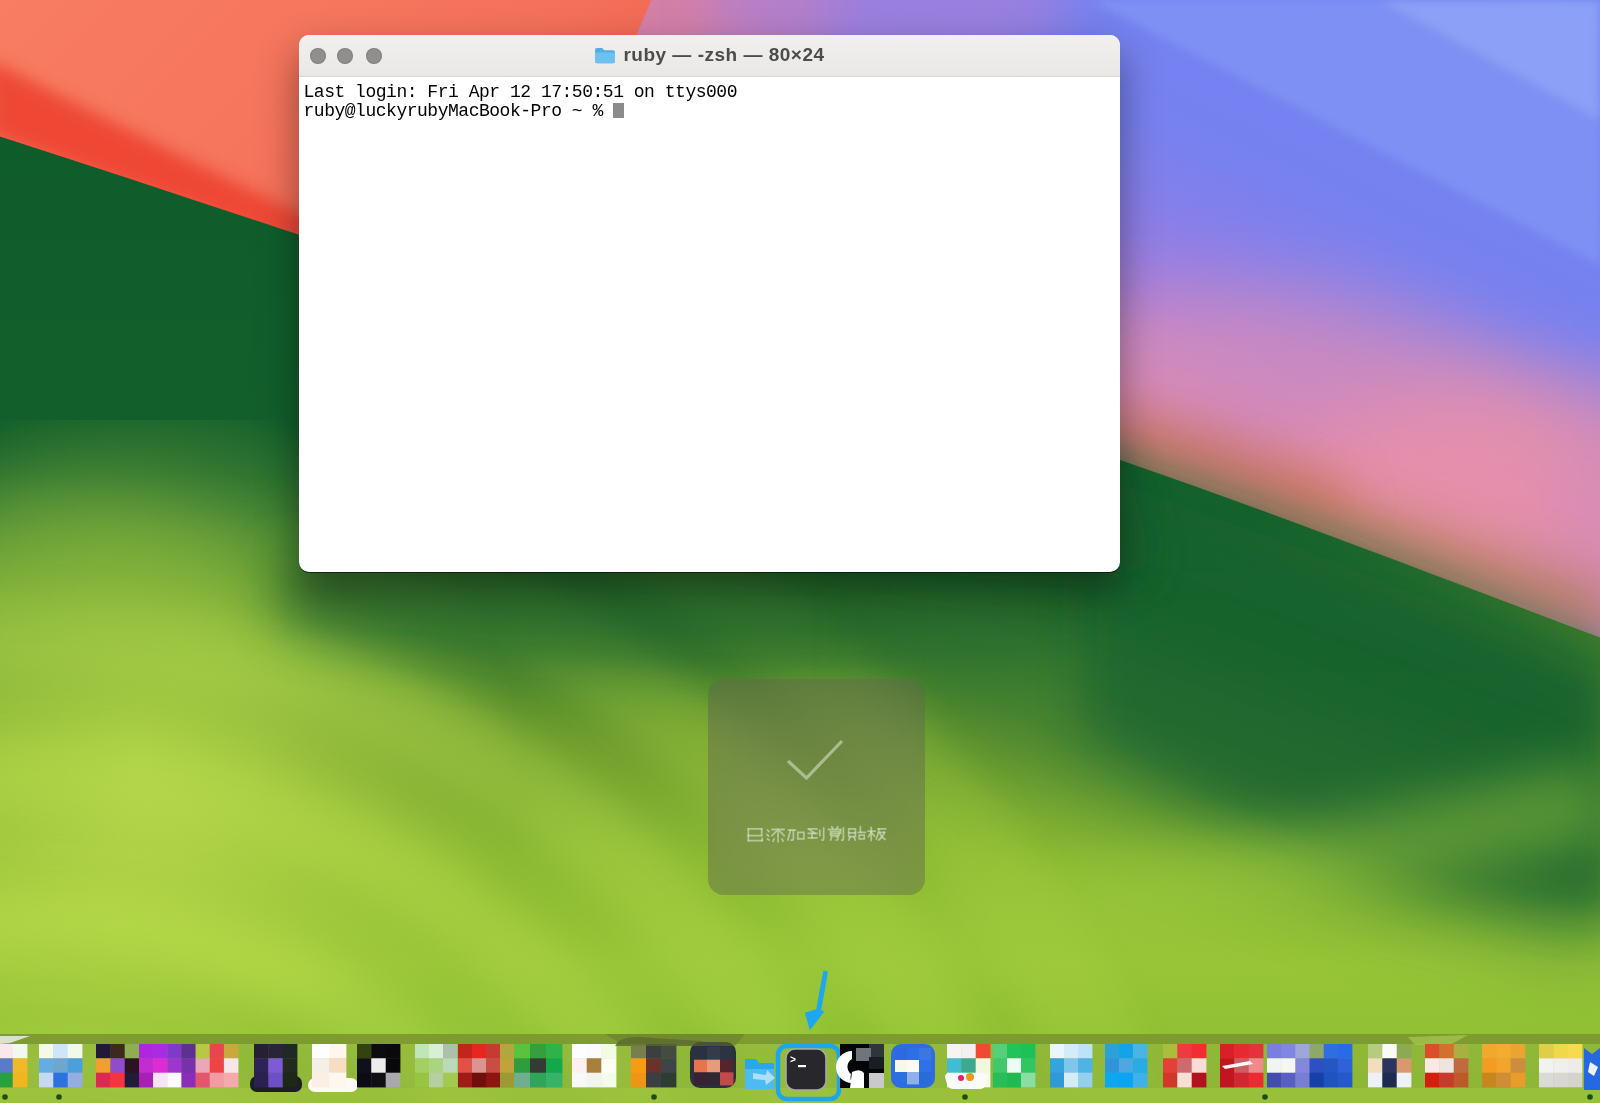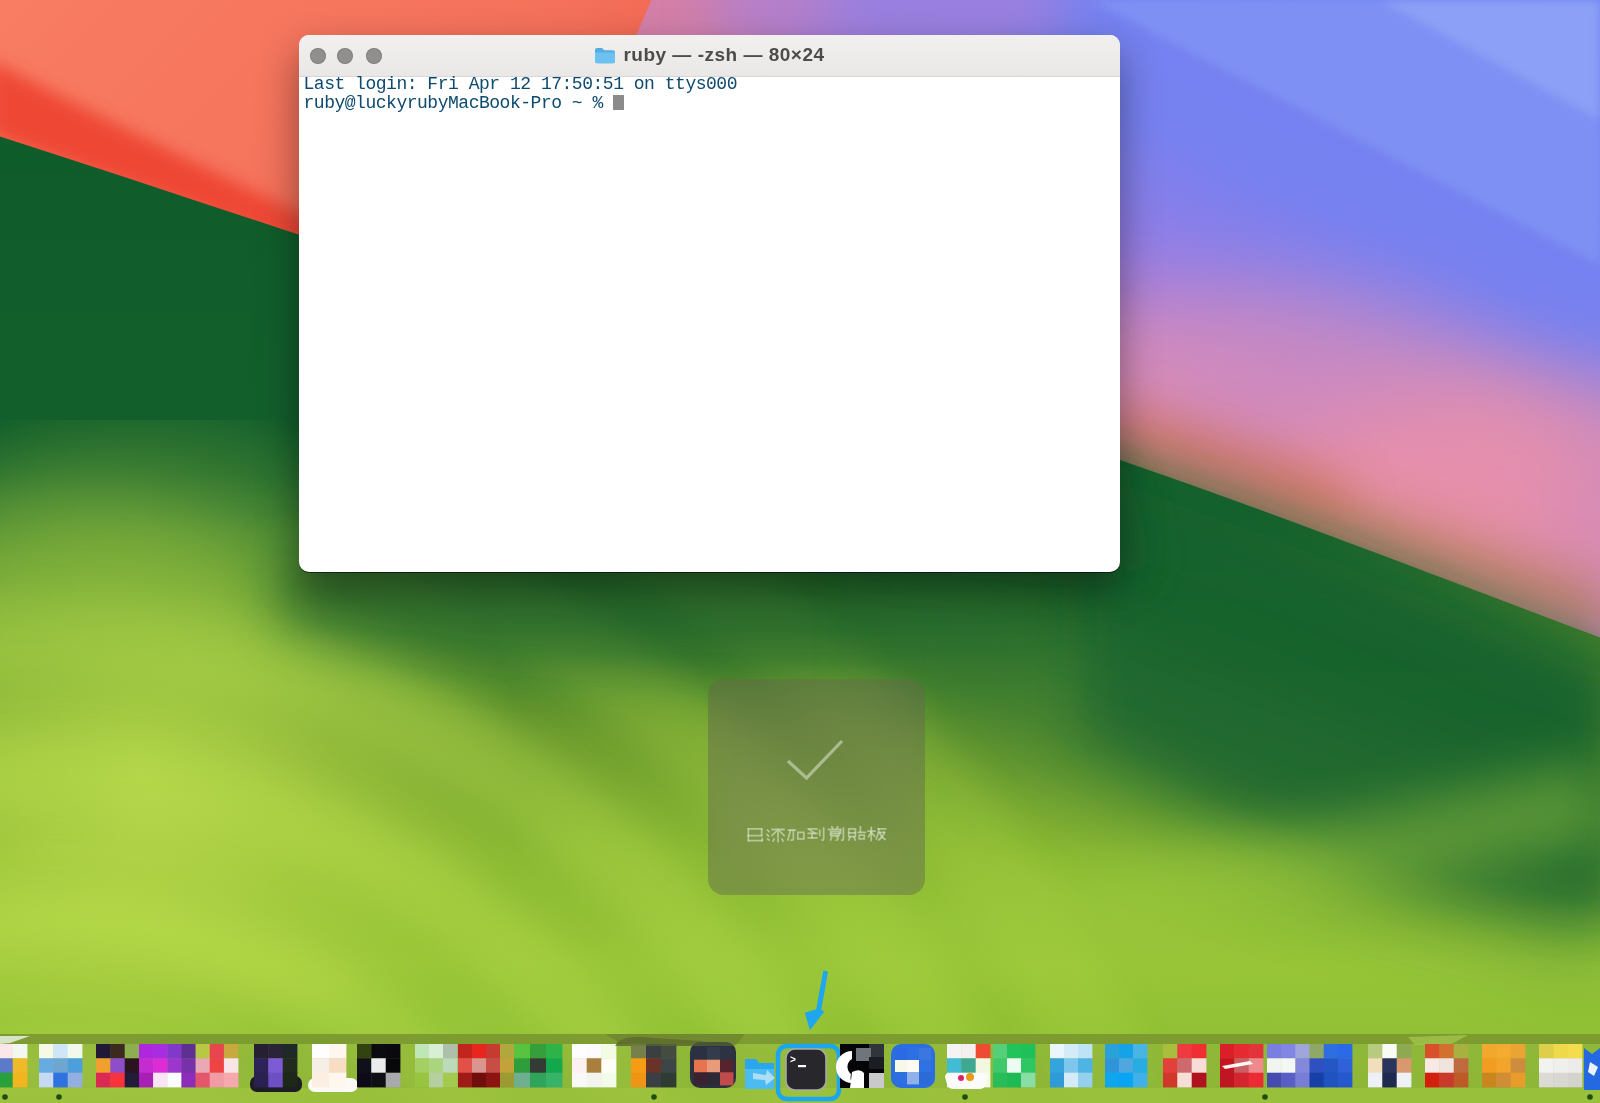--- a/index.html
+++ b/index.html
@@ -5,22 +5,22 @@
   html,body{margin:0;padding:0;width:1600px;height:1103px;overflow:hidden;background:#88b430;}
   #wall{position:absolute;left:0;top:0;width:1600px;height:1103px;}
   #win{position:absolute;left:299px;top:35px;width:821px;height:537px;border-radius:10px;
        background:#ffffff;box-shadow:0 1px 0 rgba(0,0,0,.55), 0 18px 40px rgba(0,0,0,.42);}
   #titlebar{position:absolute;left:0;top:0;right:0;height:41px;background:linear-gradient(#f1f0ee,#e9e8e6);
        border-radius:10px 10px 0 0;border-bottom:1px solid #d8d7d5;}
   .tl{position:absolute;top:13px;width:16px;height:16px;border-radius:50%;
       background:#918f8e;box-shadow:inset 0 0 0 1px rgba(0,0,0,.12);}
   #title{position:absolute;left:0;right:0;top:9px;text-align:center;
       font:bold 19px "Liberation Sans",sans-serif;color:#4c4c4c;letter-spacing:0.5px;}
-  #termtext{position:absolute;left:303.5px;top:75px;font:18px "Liberation Mono",monospace;
-      letter-spacing:-0.48px;color:#0c4a6e;line-height:19px;white-space:pre;}
+  #termtext{position:absolute;left:303.5px;top:83px;font:18px "Liberation Mono",monospace;
+      letter-spacing:-0.48px;color:#000000;line-height:19px;white-space:pre;}
   #cursor{display:inline-block;width:11px;height:15px;background:#8b8b8b;vertical-align:-2px;}
   #toast{position:absolute;left:708px;top:679px;width:217px;height:216px;border-radius:16px;
       background:rgba(92,99,68,.42);backdrop-filter:blur(16px) saturate(.85);}
   #arrow{position:absolute;left:0;top:0;}
 </style>
 </head>
 <body>
 <svg id="wall" width="1600" height="1103" viewBox="0 0 1600 1103">
  <defs>
   <linearGradient id="gsky" x1="1500" y1="-80" x2="1160" y2="640" gradientUnits="userSpaceOnUse">

